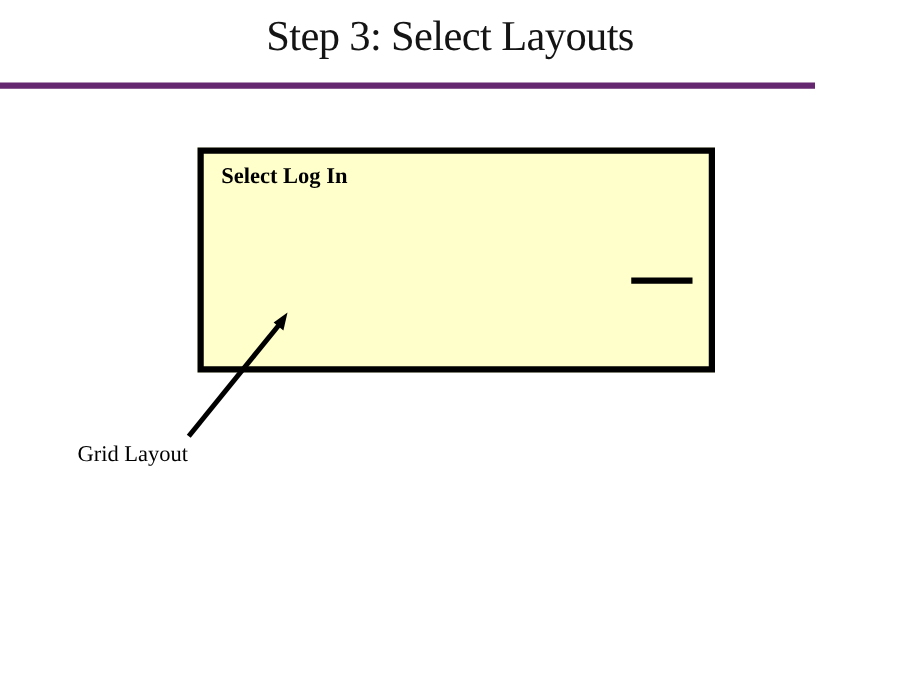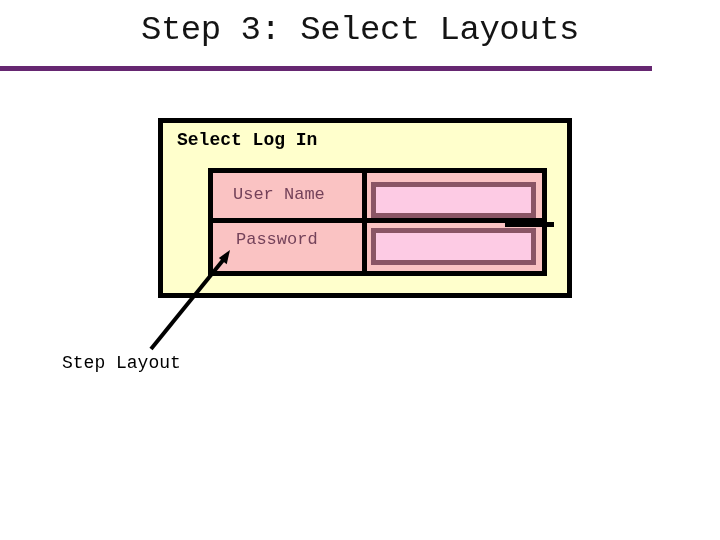--- a/index.html
+++ b/index.html
@@ -1,21 +1,21 @@
 <!DOCTYPE html>
 <html><head>
 <meta charset="utf-8">
 <style>
   html, body { margin: 0; padding: 0; background: #ffffff; }
   .page {
     position: relative;
     width: 652px; height: 540px;
     background: #ffffff;
     overflow: hidden;
-    font-family: Liberation Mono, monospace;
+    font-family: Liberation Serif, serif;
   }
   
   .slide-title {
     position: absolute;
     top: 11px; left: 0; width: 720px;
     text-align: center;
     font-size: 34px;
     letter-spacing: -0.5px;
     color: #141414;
     white-space: nowrap;
@@ -110,35 +110,23 @@
 <div class="page">
 
   <div class="slide-title">Step 3: Select Layouts</div>
 
   <div class="title-rule"></div>
 
   <div class="login-panel"></div>
 
   <div class="panel-title">Select Log In</div>
 
-  <div class="form-grid">
-    <div class="v-divider"></div>
-    <div class="h-divider"></div>
-
-    <div class="cell-label label-username">User Name</div>
-
-    <div class="cell-label label-password">Password</div>
-
-    <div class="field-box field-username"></div>
-
-    <div class="field-box field-password"></div>
-  </div>
 
   <div class="stray-line"></div>
 
   <svg class="arrow-svg" viewBox="0 0 720 540" xmlns="http://www.w3.org/2000/svg">
     <line x1="151" y1="349" x2="224" y2="259" stroke="#000000" stroke-width="4"></line>
     <polygon points="230,250 226.7,264.3 218.9,257.9" fill="#000000"></polygon>
   </svg>
 
-  <div class="annotation-label">Step Layout</div>
+  <div class="annotation-label">Grid Layout</div>
 
 </div>
 
 </body></html>

